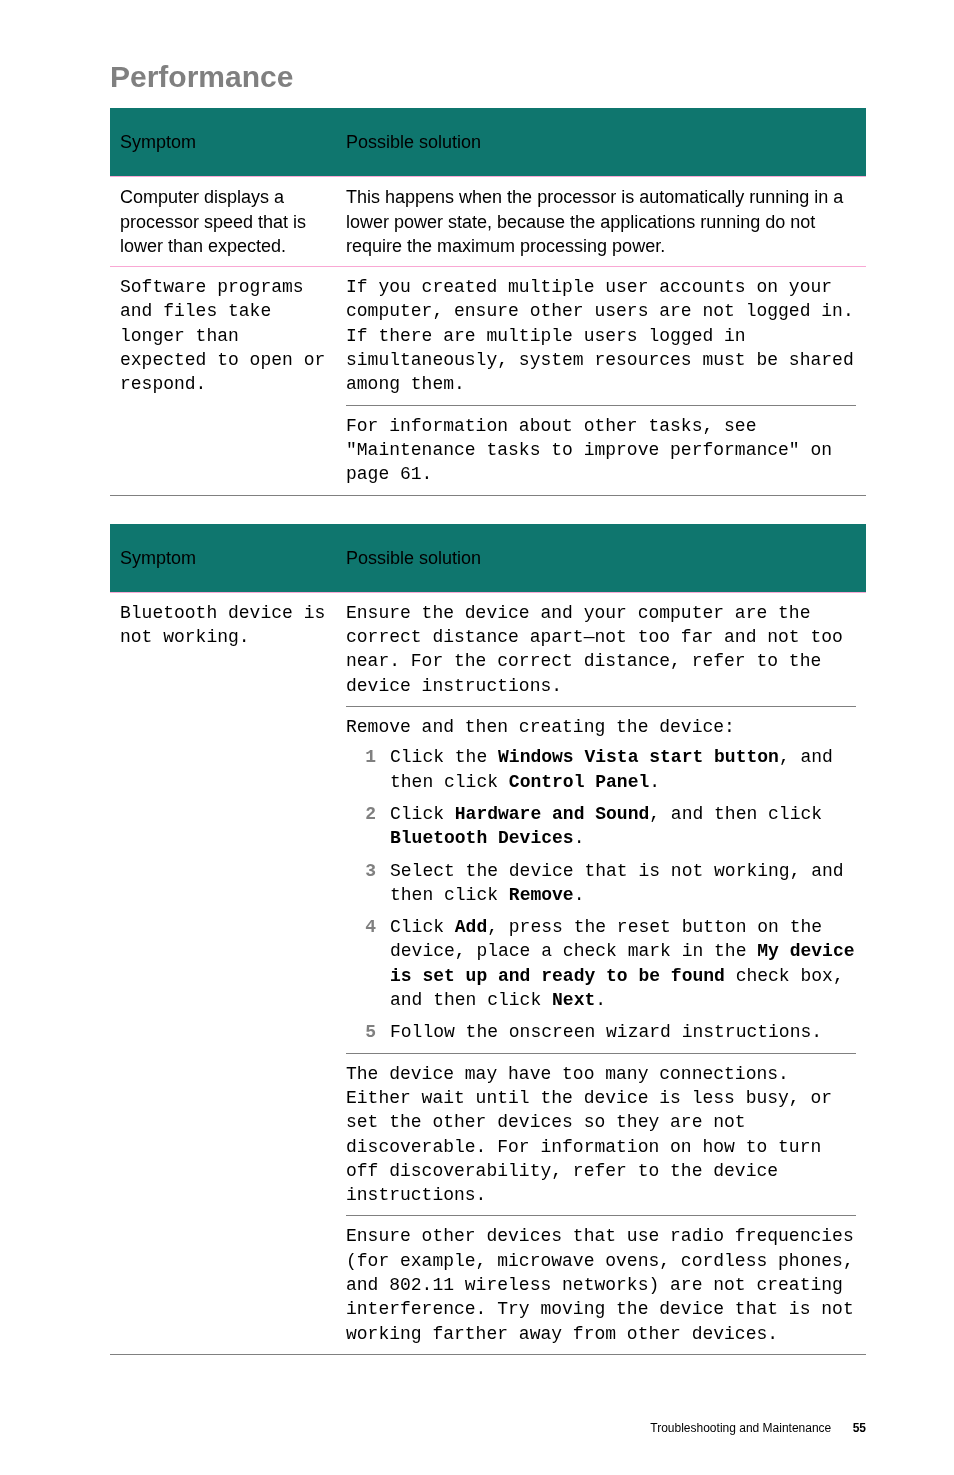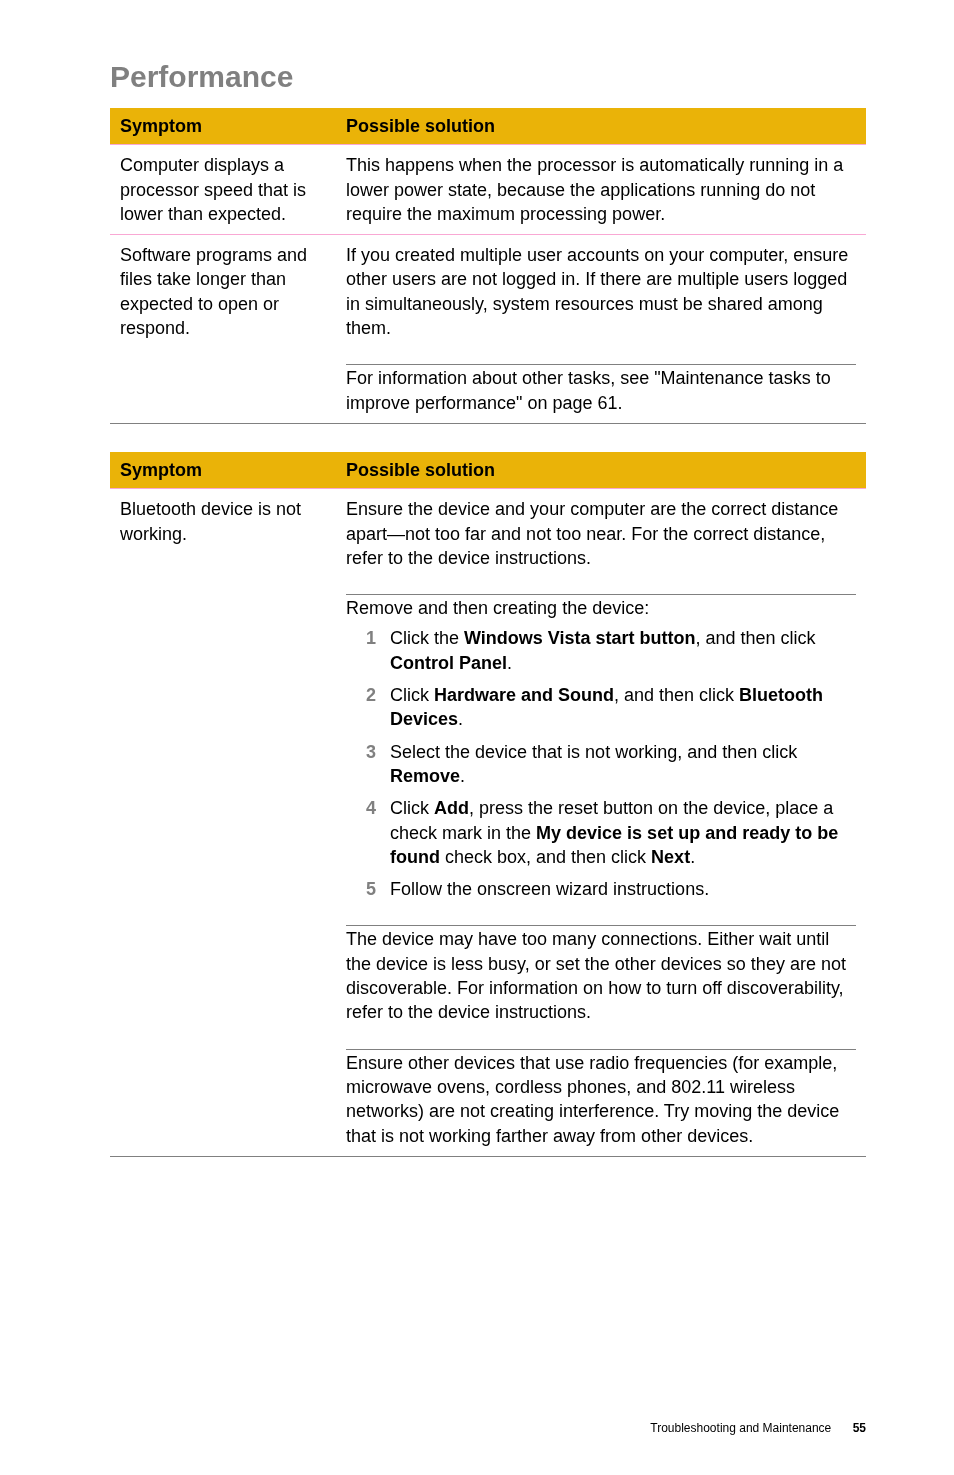--- a/index.html
+++ b/index.html
@@ -24,38 +24,39 @@
     margin: 0 0 14px 0;
   }
   table.tshoot {
     width: 100%;
     border-collapse: collapse;
     font-size: 18px;
     line-height: 1.35;
   }
   table.tshoot th {
     text-align: left;
-    background: #eab308;
-    font-weight: 700;
-    padding: 6px 10px;
+    background: #0f766e;
+    font-weight: 400;
+    padding: 22px 10px;
     font-size: 18px;
   }
   table.tshoot th.col-symptom { width: 206px; }
   table.tshoot td {
     vertical-align: top;
     padding: 8px 10px;
     border-top: 1px solid #f9a8d4;
   }
   table.tshoot tr.last-row td {
     border-bottom: 1px solid #808080;
+    font-family: Liberation Mono, monospace;
   }
   .cell-block + .cell-block {
     border-top: 1px solid #808080;
-    margin-top: 24px;
-    padding-top: 1px;
+    margin-top: 8px;
+    padding-top: 8px;
   }
   ol.steps {
     list-style: none;
     padding: 0;
     margin: 6px 0 0 0;
   }
   ol.steps li {
     display: flex;
     align-items: flex-start;
     margin: 4px 0 8px 0;

